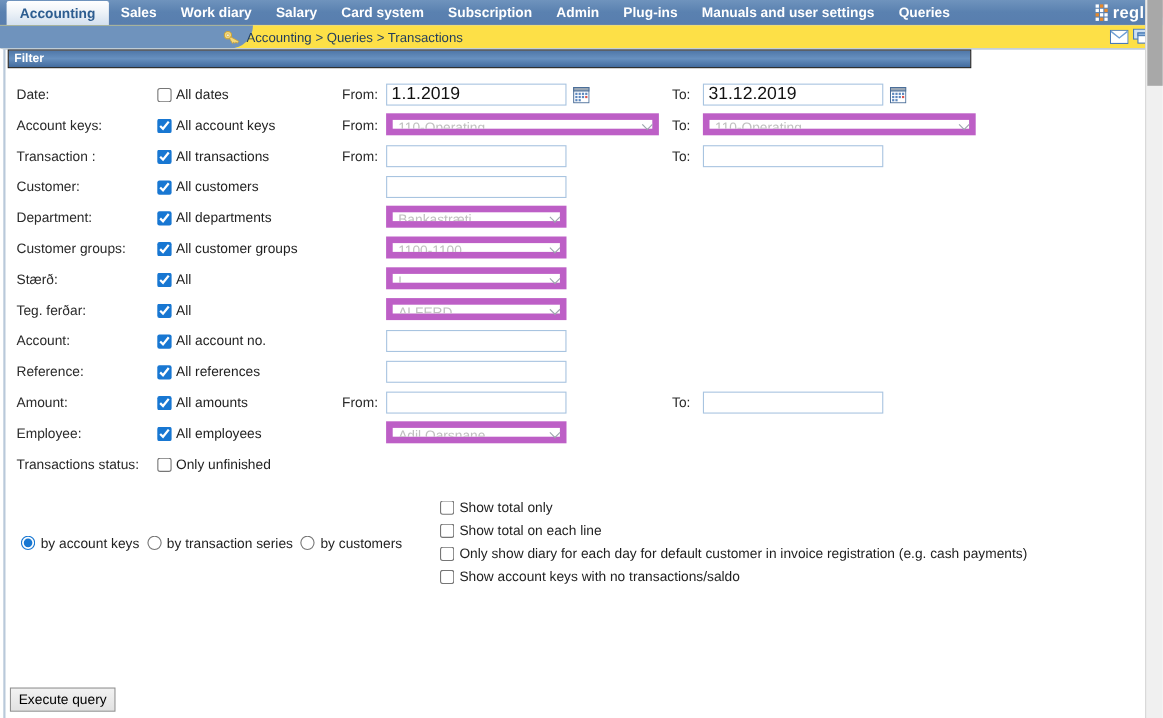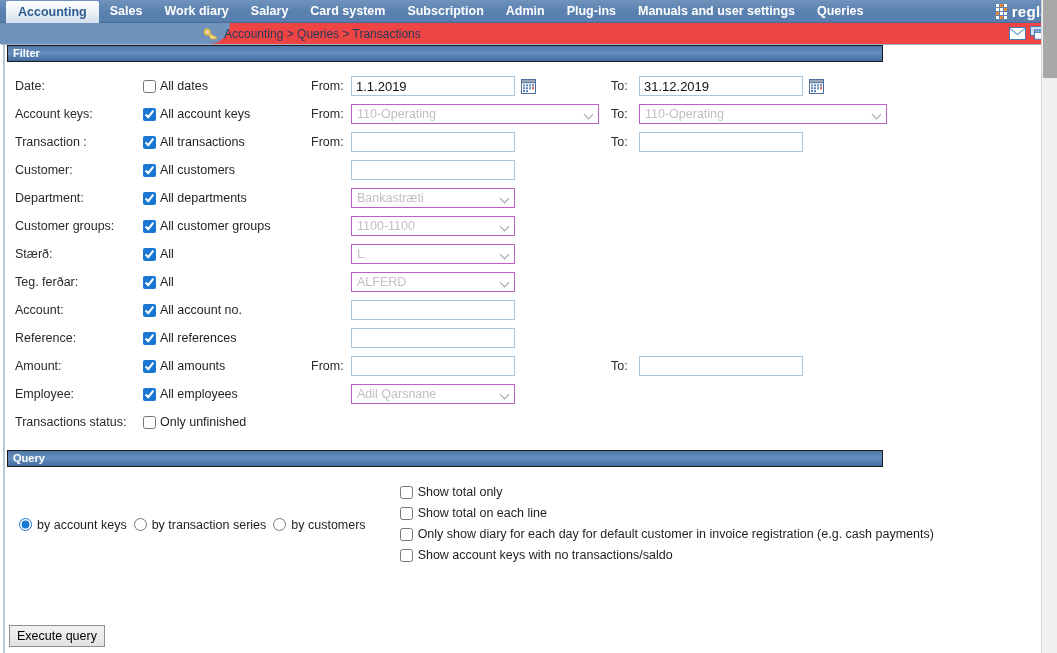--- a/index.html
+++ b/index.html
@@ -63,21 +63,21 @@
   }
   .red-nub {
     position: absolute; right: 0; top: 0;
     width: 5px; height: 16px; background: #c0392b;
   }
 
   
   .crumbband {
     position: relative;
     height: 21px;
-    background: #ef4444;
+    background: #fde047;
     overflow: hidden;
   }
   .crumb-bg {
     position: absolute; left: 0; top: 0;
     width: 230px; height: 21px;
     background: #6f93bd;
     border-bottom-right-radius: 24px;
   }
   .crumb {
     position: absolute;
@@ -154,30 +154,30 @@
   input[type=checkbox], input[type=radio] {
     width: 13px; height: 13px; margin: 0;
     accent-color: #1877d2;
     cursor: pointer;
   }
 
   .txt {
     height: 20px;
     border: 1px solid #a8c4e0;
     background: #ffffff;
-    font-size: 13px;
+    font-size: 16px;
     font-family: "Liberation Sans", sans-serif;
     color: #111111;
     padding: 0 4px;
     outline: none;
   }
   .txt.w164 { width: 164px; }
   .sel {
     height: 20px;
-    border: 1px solid #a21caf;
+    border: 6px solid #a21caf;
     background: #ffffff;
     color: #a6a6a6;
     font-size: 12.5px;
     font-family: "Liberation Sans", sans-serif;
     padding: 0 18px 0 5px;
     appearance: none;
     -webkit-appearance: none;
     position: relative;
     cursor: default;
   }
@@ -490,21 +490,20 @@
         <label class="fcheck">
           <input type="checkbox" style="">
           <span>Only unfinished</span>
         </label>
         <div class="frompart" style="width: 300px;">
           <span class="sublabel"></span>
         </div>
       </div>
     </div>
 
-  <div class="secbar" style="margin-top:14px;">Query</div>
   <div class="queryblock">
     <div class="radios" id="query-radios">
         <label>
           <input type="radio" name="qmode" checked="" style="">
           <span>by account keys</span>
         </label>
         <label>
           <input type="radio" name="qmode" style="">
           <span>by transaction series</span>
         </label>

